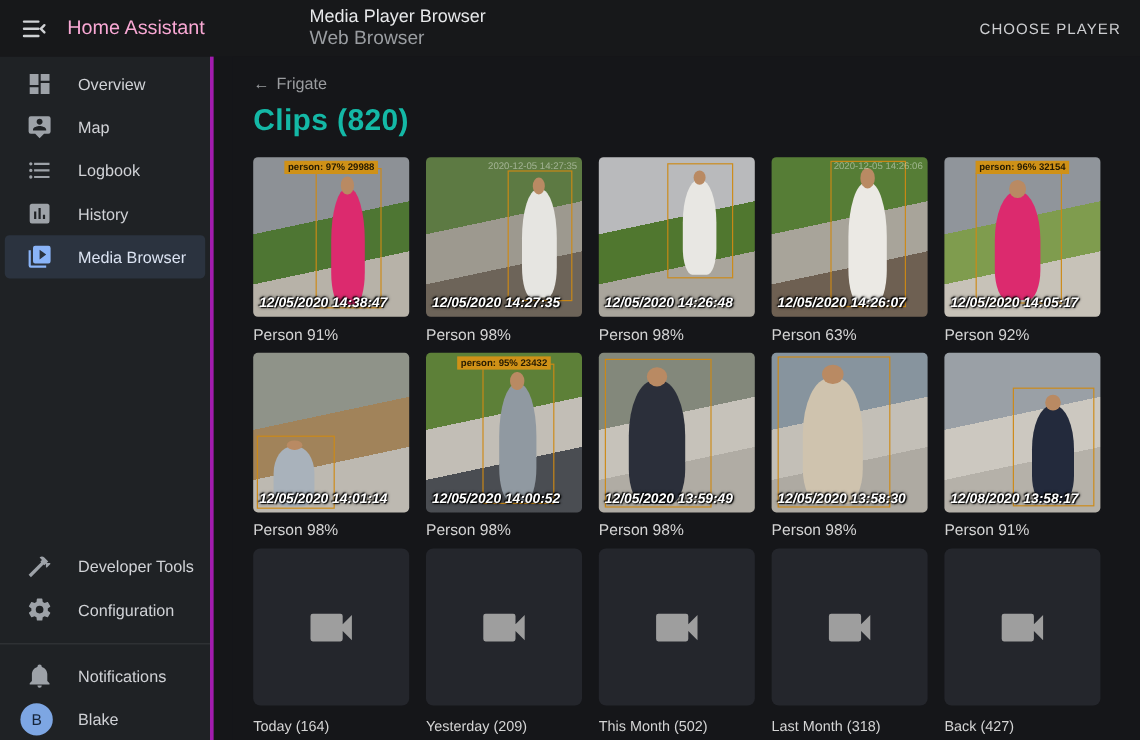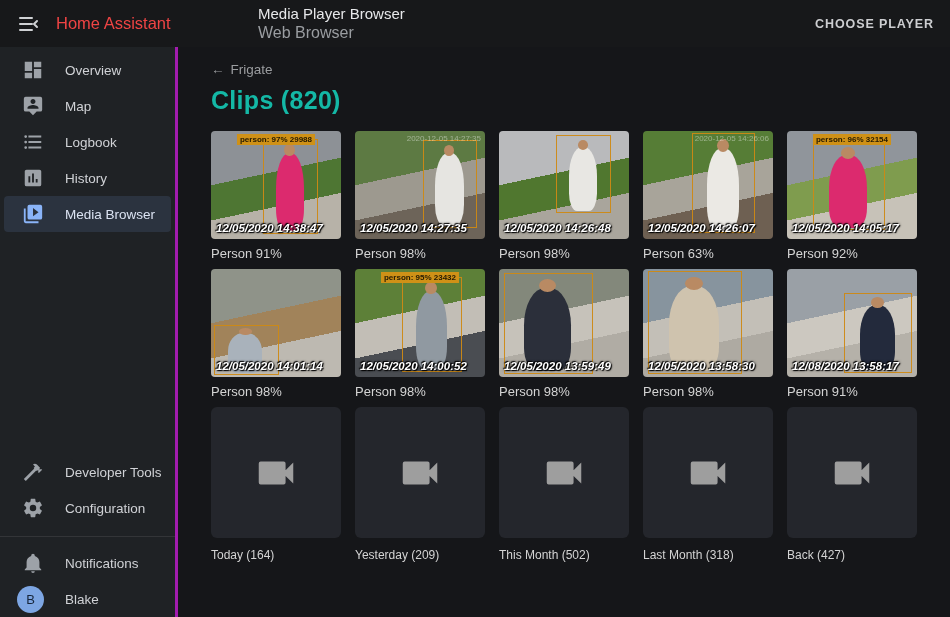--- a/index.html
+++ b/index.html
@@ -5,26 +5,26 @@
   * { margin:0; padding:0; box-sizing:border-box; }
   html,body { width:950px; height:617px; overflow:hidden; background:#151619;
     font-family:"Liberation Sans", sans-serif; }
   .app { position:relative; width:950px; height:617px; }
 
   
   .topbar { position:absolute; top:0; left:0; width:100%; height:47px;
     background:#17181a; display:flex; align-items:center; z-index:5; }
   .topbar-left { width:193px; display:flex; align-items:center; gap:16px; padding-left:16px; flex:none; }
   .menu-btn { width:24px; height:24px; color:#cfd1d4; background:none; border:none; cursor:pointer; }
-  .brand { color:#ef4444; font-size:16.5px; white-space:nowrap; }
+  .brand { color:#f9a8d4; font-size:16.5px; white-space:nowrap; }
   .title-block { margin-left:65px; line-height:1.2; }
   .tb-title { color:#e7e8ea; font-size:15px; }
   .tb-sub { color:#9a9da1; font-size:16px; }
   .choose-player { margin-left:auto; margin-right:16px; background:none; border:none;
-    color:#cdced1; font-size:12.5px; font-weight:700; letter-spacing:0.9px; cursor:pointer;
+    color:#cdced1; font-size:12.5px; font-weight:400; letter-spacing:0.9px; cursor:pointer;
     font-family:"Liberation Sans", sans-serif; }
 
   
   .sidebar { position:absolute; top:47px; left:0; width:178px; height:570px;
     background:#1f2225; display:flex; flex-direction:column; padding-top:5px;
     border-right:3px solid #a21caf; }
   .side-item { display:flex; align-items:center; height:36px; gap:21px;
     padding-left:18px; margin:0 4px 0 4px; border-radius:4px; cursor:pointer; }
   .side-item .icn { width:22px; height:22px; color:#9da2a8; flex:none; }
   .side-item .lbl { color:#d0d2d6; font-size:13.5px; font-weight:500; }
@@ -41,21 +41,21 @@
   
   .main { position:absolute; top:47px; left:194px; width:756px; height:570px;
     background:#151619; padding:15px 0 0 17px; overflow:hidden; }
   .breadcrumb { display:flex; align-items:center; gap:6px; color:#9b9da0;
     font-size:13.5px; cursor:pointer; width:fit-content; }
   .page-title { color:#14b8a6; font-size:25px; font-weight:700; margin:9px 0 16px 0;
     letter-spacing:0.3px; }
 
   .grid { display:grid; grid-template-columns:repeat(5,130px); column-gap:14px; row-gap:8px; }
   .cell { width:130px; cursor:pointer; }
-  .thumb { position:relative; width:130px; height:108px; border-radius:4px; overflow:hidden;
+  .thumb { position:relative; width:130px; height:133px; border-radius:4px; overflow:hidden;
     background:linear-gradient(168deg, var(--c1) 0%, var(--c1) 40%,
       var(--c2) 40%, var(--c2) 66%, var(--c3) 66%, var(--c3) 100%); }
   .bbox { position:absolute; border:1.5px solid rgba(205,137,20,0.95); }
   .person { position:absolute; left:22%; top:14%; width:54%; height:84%;
     background:var(--p); border-radius:45% 45% 28% 28%; }
   .person::before { content:""; position:absolute; top:-11%; left:31%; width:37%; height:16%;
     border-radius:50%; background:#b98a63; }
   .chip { position:absolute; top:3px; left:50%; transform:translateX(-50%);
     background:#cf9117; color:#241a02; font-size:8px; font-weight:700;
     padding:1px 3px; white-space:nowrap; z-index:3; }

